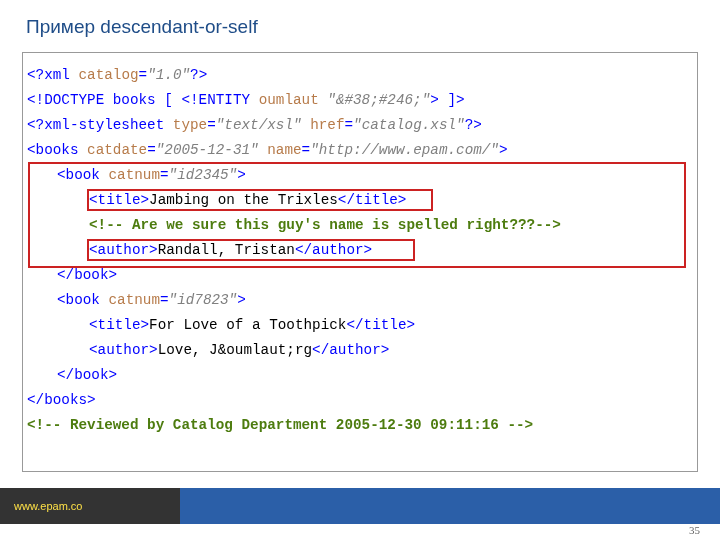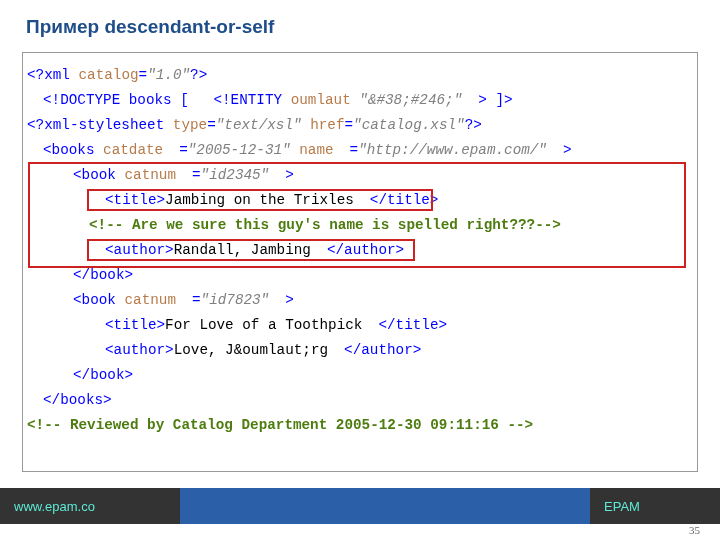--- a/index.html
+++ b/index.html
@@ -9,42 +9,42 @@
     background: #ffffff;
     font-family: Arial, sans-serif;
     position: relative;
     overflow: hidden;
   }
   .title {
     position: absolute;
     top: 16px;
     left: 26px;
     font-size: 19px;
-    font-weight: bold;
+    font-weight: normal;
     color: #1f4d88;
   }
   .code-block {
     position: absolute;
     top: 52px;
     left: 22px;
     width: 676px;
     height: 420px;
     border: 1px solid #999;
     background: #fff;
     padding: 10px 8px 10px 4px;
     font-family: "Courier New", monospace;
     font-size: 14.3px;
     line-height: 25px;
     color: #000;
     overflow: hidden;
     white-space: nowrap;
   }
   .code-block pre { margin: 0; font-family: inherit; }
   .c-pi     { color: #0000ff; }
-  .c-tag    { color: #0000ff; margin-left: 16px; }
+  .c-tag    { color: #0000ff; }
   .c-attrnm { color: #b77b4a; }
   .c-attrvl { color: #808080; font-style: italic; }
   .c-ent    { color: #b77b4a; }
   .c-str    { color: #808080; font-style: italic; }
   .c-txt    { color: #000; }
   .c-com    { color: #4d7c0f; font-weight: bold; }
   .ind1 { display:inline-block; width: 30px; }
   .ind2 { display:inline-block; width: 62px; }
 
   .hl-box {
@@ -71,22 +71,22 @@
     height: 22px;
   }
 
   .footer {
     position: absolute;
     bottom: 16px;
     left: 0;
     width: 100%;
     height: 36px;
     display: flex;
-    color: #5eead4;
-    font-size: 13px;
+    color: #fde047;
+    font-size: 11px;
   }
   .footer-left {
     width: 180px;
     background: #333333;
     display: flex;
     align-items: center;
     padding-left: 14px;
   }
   .footer-mid {
     flex: 1;
@@ -114,33 +114,32 @@
 <div class="title">Пример descendant-or-self</div>
 
 <div class="code-block">
 <pre><span class="c-pi">&lt;?xml </span><span class="c-attrnm">catalog</span><span class="c-pi">=</span><span class="c-attrvl">"1.0"</span><span class="c-pi">?&gt;</span></pre>
 <pre><span class="c-tag">&lt;!DOCTYPE books [ </span><span class="c-tag">&lt;!ENTITY </span><span class="c-ent">oumlaut </span><span class="c-str">"&amp;#38;#246;"</span><span class="c-tag">&gt; ]&gt;</span></pre>
 <pre><span class="c-pi">&lt;?xml-stylesheet </span><span class="c-attrnm">type</span><span class="c-pi">=</span><span class="c-attrvl">"text/xsl"</span><span> </span><span class="c-attrnm">href</span><span class="c-pi">=</span><span class="c-attrvl">"catalog.xsl"</span><span class="c-pi">?&gt;</span></pre>
 <pre><span class="c-tag">&lt;books </span><span class="c-attrnm">catdate</span><span class="c-tag">=</span><span class="c-attrvl">"2005-12-31"</span><span> </span><span class="c-attrnm">name</span><span class="c-tag">=</span><span class="c-attrvl">"http://www.epam.com/"</span><span class="c-tag">&gt;</span></pre>
 <pre><span class="ind1"></span><span class="c-tag">&lt;book </span><span class="c-attrnm">catnum</span><span class="c-tag">=</span><span class="c-attrvl">"id2345"</span><span class="c-tag">&gt;</span></pre>
 <pre><span class="ind2"></span><span class="c-tag">&lt;title&gt;</span><span class="c-txt">Jambing on the Trixles</span><span class="c-tag">&lt;/title&gt;</span></pre>
 <pre><span class="ind2"></span><span class="c-com">&lt;!-- Are we sure this guy's name is spelled right???--&gt;</span></pre>
-<pre><span class="ind2"></span><span class="c-tag">&lt;author&gt;</span><span class="c-txt">Randall, Jambing</span><span class="c-tag">&lt;/author&gt;</span></pre>
+<pre><span class="ind2"></span><span class="c-tag">&lt;author&gt;</span><span class="c-txt">Randall, Tristan</span><span class="c-tag">&lt;/author&gt;</span></pre>
 <pre><span class="ind1"></span><span class="c-tag">&lt;/book&gt;</span></pre>
 <pre><span class="ind1"></span><span class="c-tag">&lt;book </span><span class="c-attrnm">catnum</span><span class="c-tag">=</span><span class="c-attrvl">"id7823"</span><span class="c-tag">&gt;</span></pre>
 <pre><span class="ind2"></span><span class="c-tag">&lt;title&gt;</span><span class="c-txt">For Love of a Toothpick</span><span class="c-tag">&lt;/title&gt;</span></pre>
 <pre><span class="ind2"></span><span class="c-tag">&lt;author&gt;</span><span class="c-txt">Love, J</span><span class="c-txt">&amp;oumlaut;</span><span class="c-txt">rg</span><span class="c-tag">&lt;/author&gt;</span></pre>
 <pre><span class="ind1"></span><span class="c-tag">&lt;/book&gt;</span></pre>
 <pre><span class="c-tag">&lt;/books&gt;</span></pre>
 <pre><span class="c-com">&lt;!-- Reviewed by Catalog Department 2005-12-30 09:11:16 --&gt;</span></pre>
 </div>
 
 <div class="hl-box hl-outer"></div>
 <div class="hl-box hl-title"></div>
 <div class="hl-box hl-author"></div>
 
 <div class="footer">
   <div class="footer-left">www.epam.co</div>
   <div class="footer-mid"></div>
-  <div class="footer-right">EPAM</div>
 </div>
 
 <div class="page-num">35</div>
 
 </body></html>

